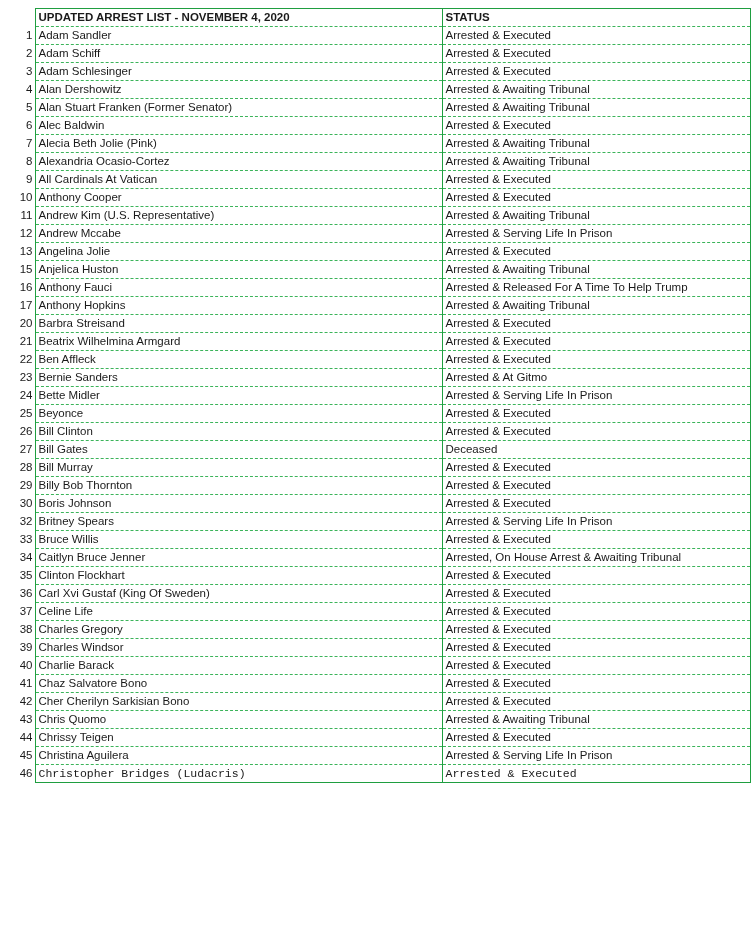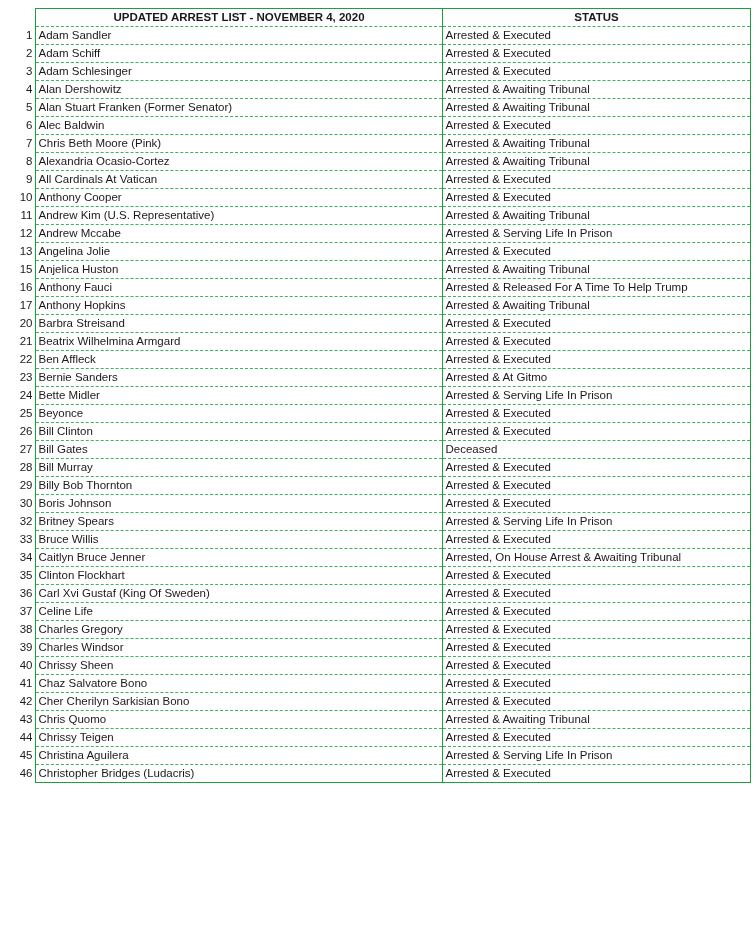--- a/index.html
+++ b/index.html
@@ -46,30 +46,31 @@
     color: #1a1a1a;
     font-size: 11.5px;
   }
   .bordered {
     border: 1px dashed #27a745;
     border-style: dashed;
   }
   thead .bordered {
     border: 1px solid #1f9e40;
     font-weight: bold;
-    text-align: center;
+    text-align: left;
   }
   tbody tr td.bordered {
     border-left: 1px solid #1f9e40;
     border-right: 1px solid #1f9e40;
     border-top: 1px dashed #3cb45a;
     border-bottom: 1px dashed #3cb45a;
   }
   tbody tr:last-child td.bordered {
     border-bottom: 1px solid #1f9e40;
+    font-family: Liberation Mono, monospace;
   }
   thead th.hdr-name,
   thead th.hdr-status {
     border: 1px solid #1f9e40;
     border-bottom: 1px dashed #3cb45a;
   }
   .hdr-num {
     border: none;
   }
 </style>
@@ -116,21 +117,21 @@
           <td class="bordered">Alan Stuart Franken (Former Senator)</td>
           <td class="bordered">Arrested &amp; Awaiting Tribunal</td>
         </tr>
         <tr>
           <td class="num-cell">6</td>
           <td class="bordered">Alec Baldwin</td>
           <td class="bordered">Arrested &amp; Executed</td>
         </tr>
         <tr>
           <td class="num-cell">7</td>
-          <td class="bordered">Chris Beth Moore (Pink)</td>
+          <td class="bordered">Alecia Beth Jolie (Pink)</td>
           <td class="bordered">Arrested &amp; Awaiting Tribunal</td>
         </tr>
         <tr>
           <td class="num-cell">8</td>
           <td class="bordered">Alexandria Ocasio-Cortez</td>
           <td class="bordered">Arrested &amp; Awaiting Tribunal</td>
         </tr>
         <tr>
           <td class="num-cell">9</td>
           <td class="bordered">All Cardinals At Vatican</td>
@@ -261,21 +262,21 @@
           <td class="bordered">Charles Gregory</td>
           <td class="bordered">Arrested &amp; Executed</td>
         </tr>
         <tr>
           <td class="num-cell">39</td>
           <td class="bordered">Charles Windsor</td>
           <td class="bordered">Arrested &amp; Executed</td>
         </tr>
         <tr>
           <td class="num-cell">40</td>
-          <td class="bordered">Chrissy Sheen</td>
+          <td class="bordered">Charlie Barack</td>
           <td class="bordered">Arrested &amp; Executed</td>
         </tr>
         <tr>
           <td class="num-cell">41</td>
           <td class="bordered">Chaz Salvatore Bono</td>
           <td class="bordered">Arrested &amp; Executed</td>
         </tr>
         <tr>
           <td class="num-cell">42</td>
           <td class="bordered">Cher Cherilyn Sarkisian Bono</td>

